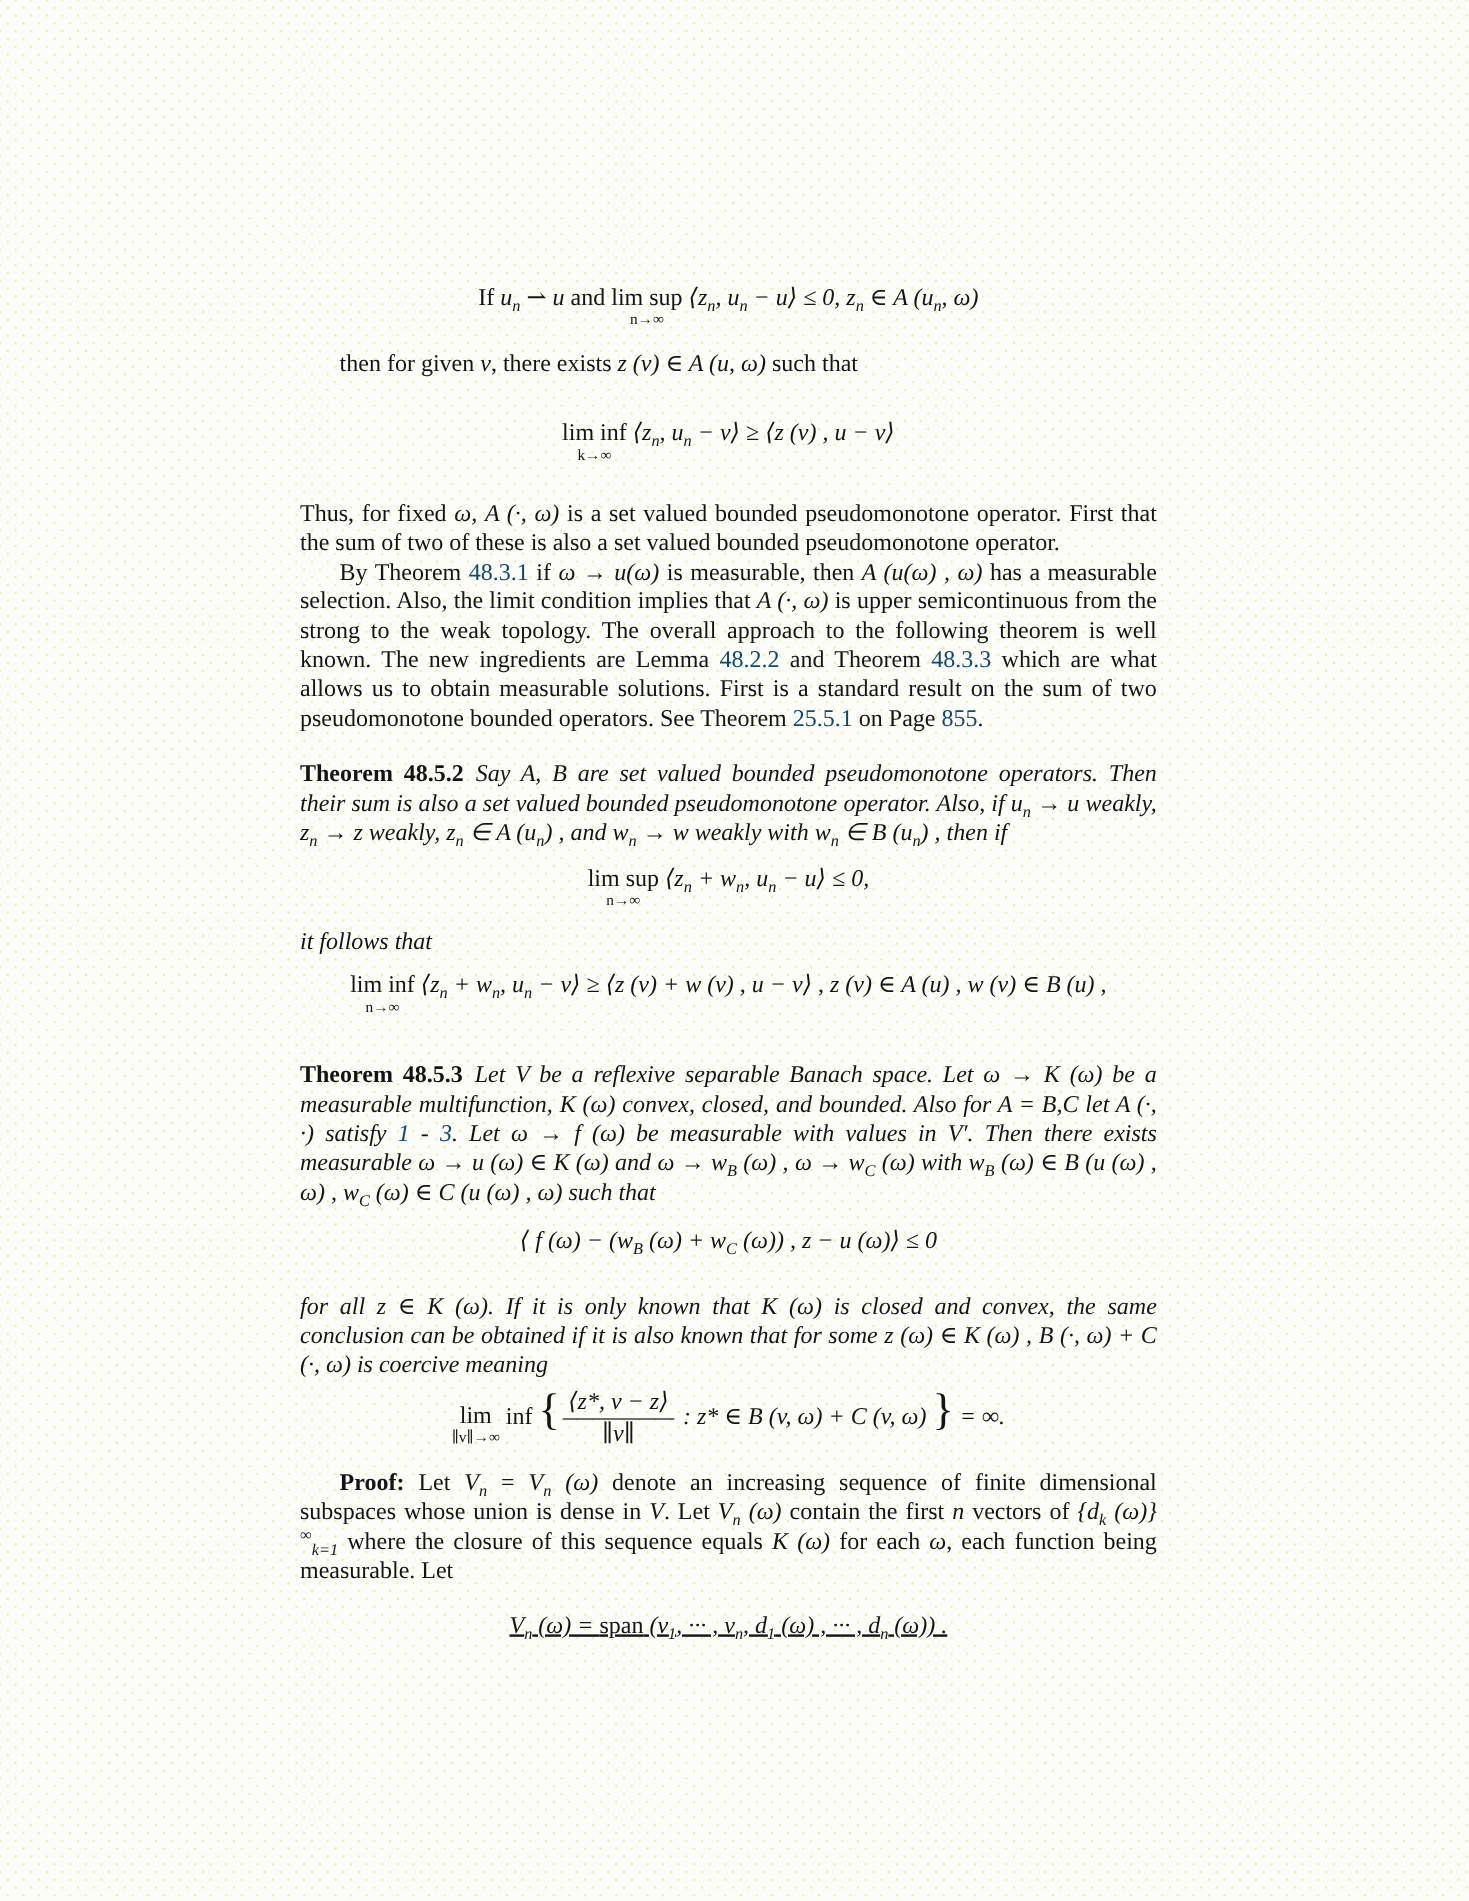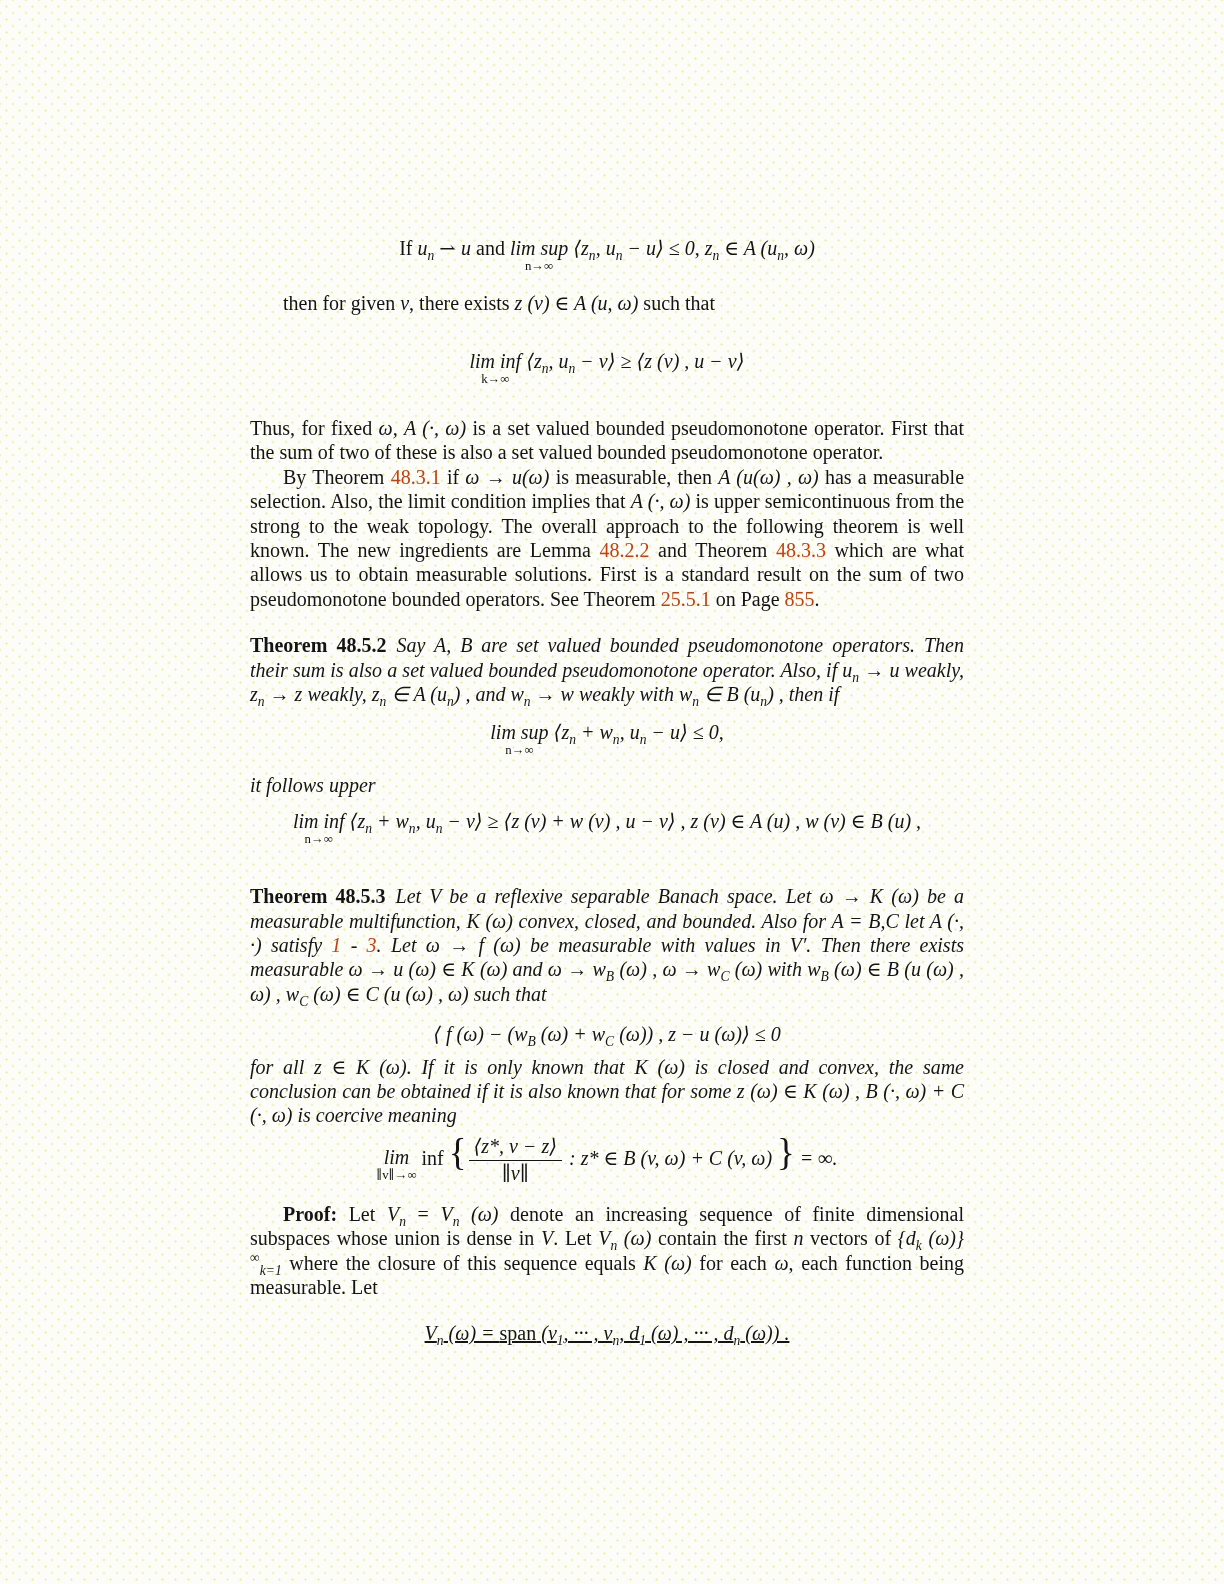--- a/index.html
+++ b/index.html
@@ -23,38 +23,38 @@
   .bf{font-weight:bold;font-style:normal;}
   .it{font-style:italic;}
   .rm{font-style:normal;}
   .para{margin:0;text-align:justify;}
   .indent{text-indent:33px;}
   .thm{font-style:italic;}
   .thmhead{font-weight:bold;font-style:normal;margin-right:10px;}
   .formula{font-style:italic;text-align:center;margin:16px 0;}
   sub,sup{font-size:68%;line-height:0;}
   .limstack{display:inline-flex;flex-direction:column;align-items:center;}
-  .limstack .lim-top{line-height:1.05;font-style:italic;}
+  .limstack .lim-top{line-height:1.05;}
   .limstack .lim-under{font-size:64%;line-height:1;margin-top:1px;}
   .limstack.frac{vertical-align:middle;margin:0 2px;}
   .limstack.frac .lim-top{border-bottom:1.3px solid #141414;padding:0 5px 3px;}
   .limstack.frac .lim-under{font-size:100%;margin-top:2px;line-height:1.05;}
   .big{font-size:185%;font-style:normal;vertical-align:-14%;line-height:0;}
-  .link{color:#c2410c;cursor:pointer;}
+  .link{color:#0c4a6e;cursor:pointer;}
   
   .m-f1{margin-top:14px;margin-bottom:18px;}
   .m-pthen{margin-top:0;}
   .m-f2{margin-top:34px;margin-bottom:30px;}
   .m-pthus{margin-top:0;}
   .m-pby{margin-top:0;}
   .m-thm1{margin-top:22px;font-family:Liberation Serif, serif;}
   .m-f3{margin-top:14px;margin-bottom:16px;}
   .m-f4{margin-top:12px;margin-bottom:14px;}
   .m-thm2{margin-top:38px;}
-  .m-f5{margin-top:16px;margin-bottom:8px;}
+  .m-f5{margin-top:16px;margin-bottom:30px;}
   .m-f6{margin-top:8px;margin-bottom:18px;}
   .m-f7{margin-top:22px;text-decoration:underline;}
 </style>
 </head>
 <body>
 
 <div class="column">
 
 
 
@@ -74,21 +74,21 @@
 
   <p class="para indent m-pby"><span>By Theorem </span><span class="link">48.3.1</span><span> if </span><span class="it">ω → u(ω)</span><span> is measurable, then </span><span class="it">A (u(ω) , ω)</span><span> has a measurable selection.  Also, the limit condition implies that </span><span class="it">A (·, ω)</span><span> is upper semicontinuous from the strong to the weak topology.  The overall approach to the following theorem is well known.  The new ingredients are Lemma </span><span class="link">48.2.2</span><span> and Theorem </span><span class="link">48.3.3</span><span> which are what allows us to obtain measurable solutions.  First is a standard result on the sum of two pseudomonotone bounded operators.  See Theorem </span><span class="link">25.5.1</span><span> on Page </span><span class="link">855</span><span>.</span></p>
 
   <p class="para thm m-thm1"><span class="thmhead">Theorem 48.5.2</span><span><span>Say A, B are set valued bounded pseudomonotone operators. Then their sum is also a set valued bounded pseudomonotone operator. Also, if u</span><sub>n</sub><span> → u weakly, z</span><sub>n</sub><span> → z weakly, z</span><sub>n</sub><span> ∈ A (u</span><sub>n</sub><span>) , and w</span><sub>n</sub><span> → w weakly with w</span><sub>n</sub><span> ∈ B (u</span><sub>n</sub><span>) , then if</span></span></p>
 
   <div class="formula m-f3"><span class="limstack rm">
         <span class="lim-top">lim sup</span>
         <span class="lim-under">n→∞</span>
       </span><span> ⟨z</span><sub>n</sub><span> + w</span><sub>n</sub><span>, u</span><sub>n</sub><span> − u⟩ ≤ 0,</span></div>
 
-  <p class="para thm">it follows upper</p>
+  <p class="para thm">it follows that</p>
 
   <div class="formula m-f4"><span class="limstack rm">
         <span class="lim-top">lim inf</span>
         <span class="lim-under">n→∞</span>
       </span><span> ⟨z</span><sub>n</sub><span> + w</span><sub>n</sub><span>, u</span><sub>n</sub><span> − v⟩ ≥ ⟨z (v) + w (v) , u − v⟩ ,  z (v) ∈ A (u) , w (v) ∈ B (u) ,</span></div>
 
 
   <p class="para thm m-thm2"><span class="thmhead">Theorem 48.5.3</span><span><span>Let V be a reflexive separable Banach space.  Let ω → K (ω) be a measurable multifunction, K (ω) convex, closed, and bounded.  Also for A = B,C let A (·, ·) satisfy </span><span class="link">1</span><span> - </span><span class="link">3</span><span>. Let ω → f (ω) be measurable with values in V′. Then there exists measurable ω → u (ω) ∈ K (ω) and ω → w</span><sub>B</sub><span> (ω) , ω → w</span><sub>C</sub><span> (ω) with w</span><sub>B</sub><span> (ω) ∈ B (u (ω) , ω) , w</span><sub>C</sub><span> (ω) ∈ C (u (ω) , ω) such that</span></span></p>
 
   <div class="formula m-f5"><span>⟨ f (ω) − (w</span><sub>B</sub><span> (ω) + w</span><sub>C</sub><span> (ω)) , z − u (ω)⟩ ≤ 0</span></div>

